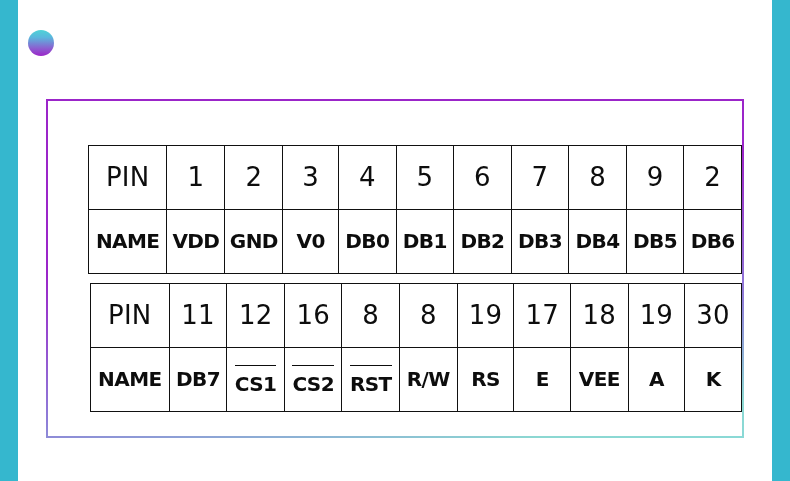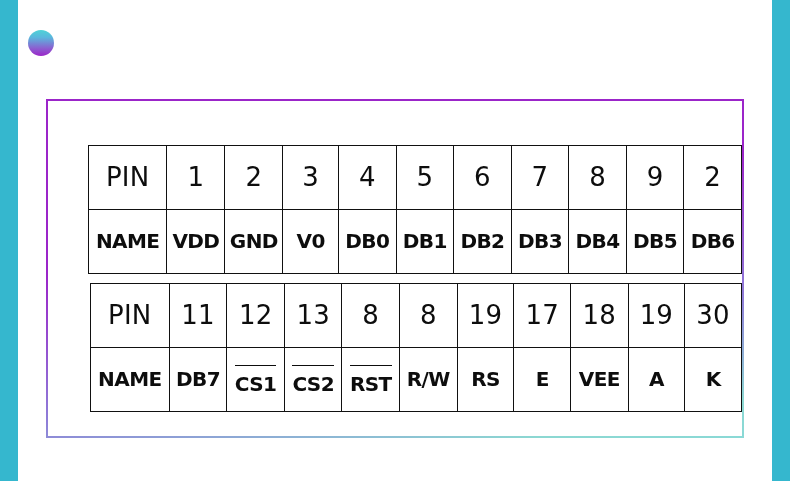--- a/index.html
+++ b/index.html
@@ -167,21 +167,21 @@
         </tr>
       </tbody>
     </table>
 
     <table class="pin-table table-2">
       <tbody>
         <tr class="pin-row">
           <td class="row-head">PIN</td>
           <td class="cell">11</td>
           <td class="cell">12</td>
-          <td class="cell">13</td>
+          <td class="cell">16</td>
           <td class="cell">8</td>
           <td class="cell">8</td>
           <td class="cell">19</td>
           <td class="cell">17</td>
           <td class="cell">18</td>
           <td class="cell">19</td>
           <td class="cell">30</td>
         </tr>
         <tr class="name-row">
           <td class="row-head">NAME</td>

